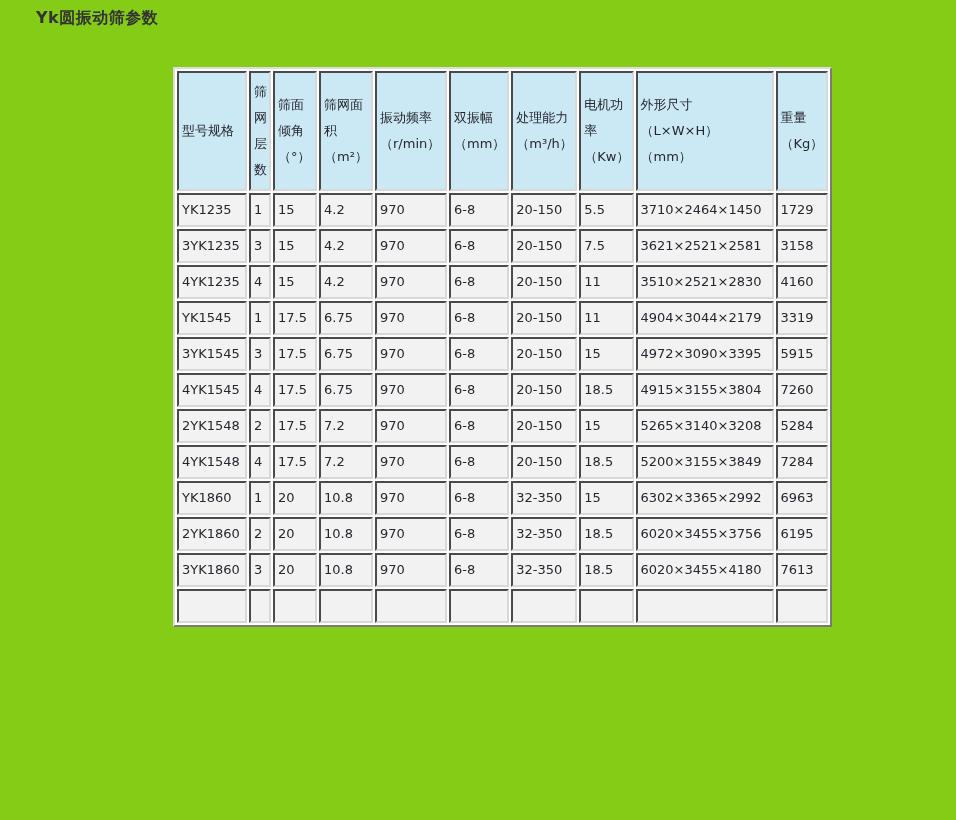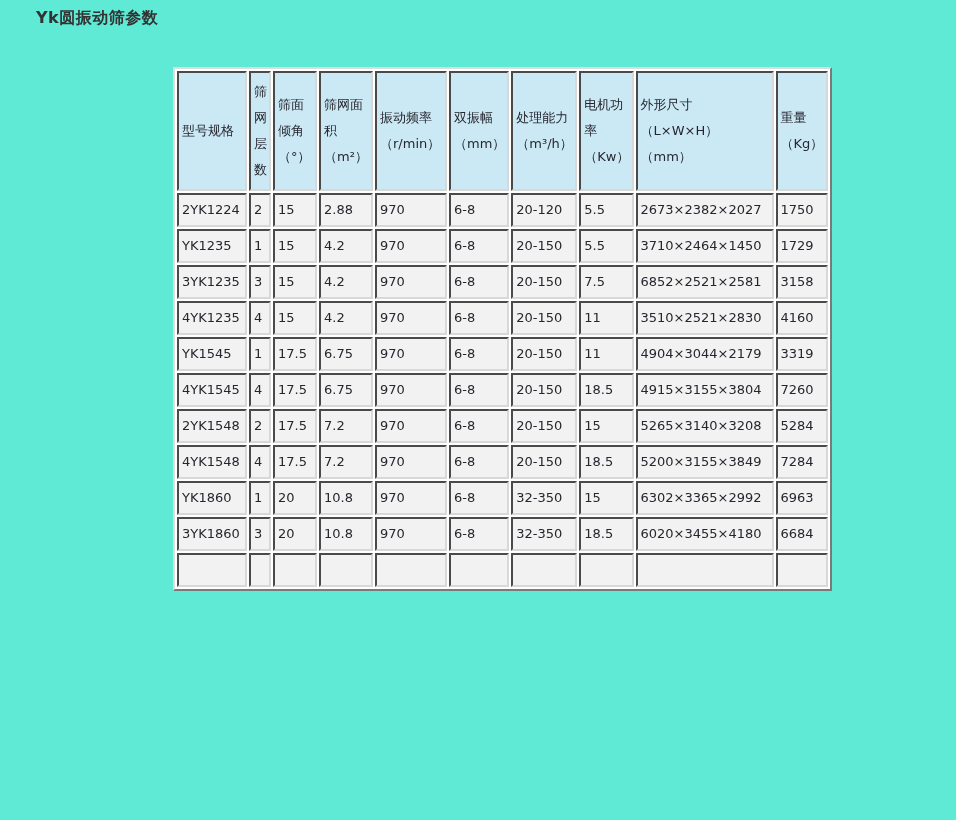--- a/index.html
+++ b/index.html
@@ -12,21 +12,21 @@
     --outer-dark: #7a7a7a;
   }
   * { box-sizing: border-box; }
   html, body { margin: 0; padding: 0; background: #ffffff; }
   body { font-family: "DejaVu Sans", "Liberation Sans", sans-serif; }
 
   .page {
     position: relative;
     width: 956px;
     height: 820px;
-    background: #5eead4;
+    background: #84cc16;
     overflow: hidden;
   }
 
   .page-title {
     position: absolute;
     left: 36px;
     top: 8px;
     margin: 0;
     font-size: 16px;
     font-weight: bold;
@@ -119,53 +119,41 @@
             <th>振动频率<br>（r/min）</th>
             <th>双振幅<br>（mm）</th>
             <th>处理能力<br>（m³/h）</th>
             <th>电机功<br>率<br>（Kw）</th>
             <th>外形尺寸<br>（L×W×H）<br>（mm）</th>
             <th>重量<br>（Kg）</th>
           </tr>
       </thead>
       <tbody id="body-rows">
           <tr>
-            <td>2YK1224</td>
-            <td>2</td>
-            <td>15</td>
-            <td>2.88</td>
-            <td>970</td>
-            <td>6-8</td>
-            <td>20-120</td>
-            <td>5.5</td>
-            <td>2673×2382×2027</td>
-            <td>1750</td>
-          </tr>
-          <tr>
             <td>YK1235</td>
             <td>1</td>
             <td>15</td>
             <td>4.2</td>
             <td>970</td>
             <td>6-8</td>
             <td>20-150</td>
             <td>5.5</td>
             <td>3710×2464×1450</td>
             <td>1729</td>
           </tr>
           <tr>
             <td>3YK1235</td>
             <td>3</td>
             <td>15</td>
             <td>4.2</td>
             <td>970</td>
             <td>6-8</td>
             <td>20-150</td>
             <td>7.5</td>
-            <td>6852×2521×2581</td>
+            <td>3621×2521×2581</td>
             <td>3158</td>
           </tr>
           <tr>
             <td>4YK1235</td>
             <td>4</td>
             <td>15</td>
             <td>4.2</td>
             <td>970</td>
             <td>6-8</td>
             <td>20-150</td>
@@ -177,20 +165,32 @@
             <td>YK1545</td>
             <td>1</td>
             <td>17.5</td>
             <td>6.75</td>
             <td>970</td>
             <td>6-8</td>
             <td>20-150</td>
             <td>11</td>
             <td>4904×3044×2179</td>
             <td>3319</td>
+          </tr>
+          <tr>
+            <td>3YK1545</td>
+            <td>3</td>
+            <td>17.5</td>
+            <td>6.75</td>
+            <td>970</td>
+            <td>6-8</td>
+            <td>20-150</td>
+            <td>15</td>
+            <td>4972×3090×3395</td>
+            <td>5915</td>
           </tr>
           <tr>
             <td>4YK1545</td>
             <td>4</td>
             <td>17.5</td>
             <td>6.75</td>
             <td>970</td>
             <td>6-8</td>
             <td>20-150</td>
             <td>18.5</td>
@@ -227,30 +227,42 @@
             <td>20</td>
             <td>10.8</td>
             <td>970</td>
             <td>6-8</td>
             <td>32-350</td>
             <td>15</td>
             <td>6302×3365×2992</td>
             <td>6963</td>
           </tr>
           <tr>
+            <td>2YK1860</td>
+            <td>2</td>
+            <td>20</td>
+            <td>10.8</td>
+            <td>970</td>
+            <td>6-8</td>
+            <td>32-350</td>
+            <td>18.5</td>
+            <td>6020×3455×3756</td>
+            <td>6195</td>
+          </tr>
+          <tr>
             <td>3YK1860</td>
             <td>3</td>
             <td>20</td>
             <td>10.8</td>
             <td>970</td>
             <td>6-8</td>
             <td>32-350</td>
             <td>18.5</td>
             <td>6020×3455×4180</td>
-            <td>6684</td>
+            <td>7613</td>
           </tr>
           <tr class="cut-row">
             <td>&nbsp;</td>
             <td>&nbsp;</td>
             <td>&nbsp;</td>
             <td>&nbsp;</td>
             <td>&nbsp;</td>
             <td>&nbsp;</td>
             <td>&nbsp;</td>
             <td>&nbsp;</td>

